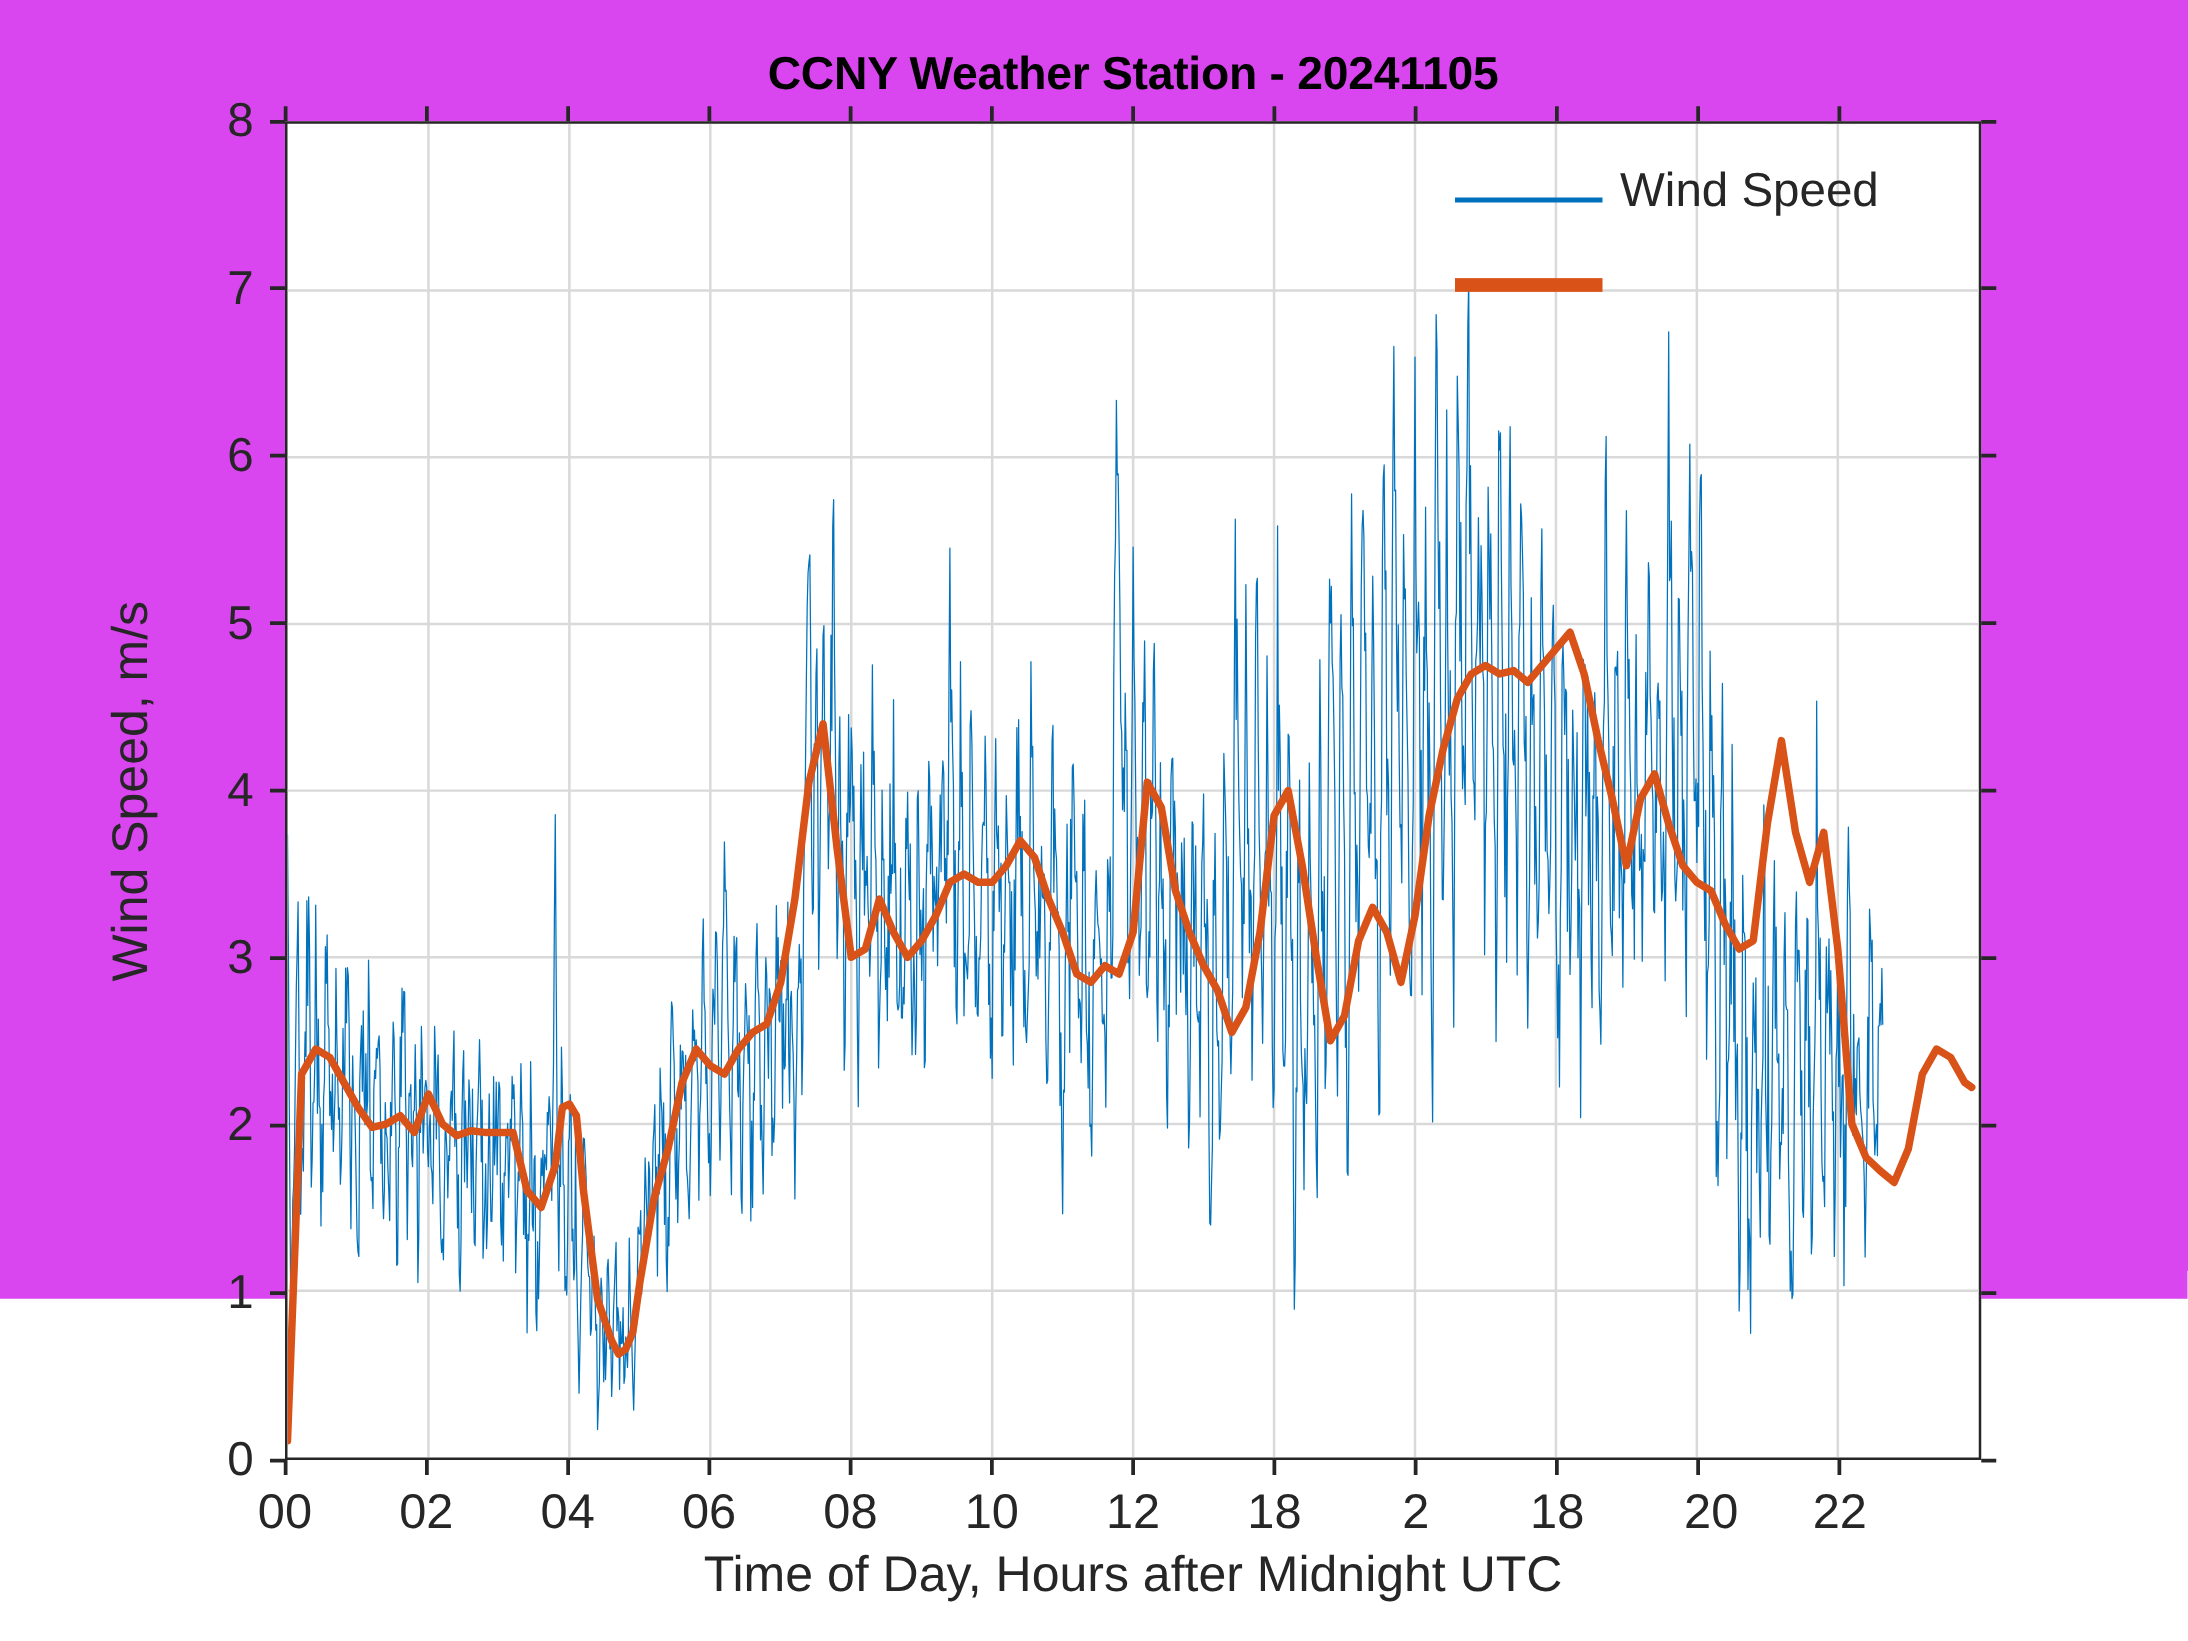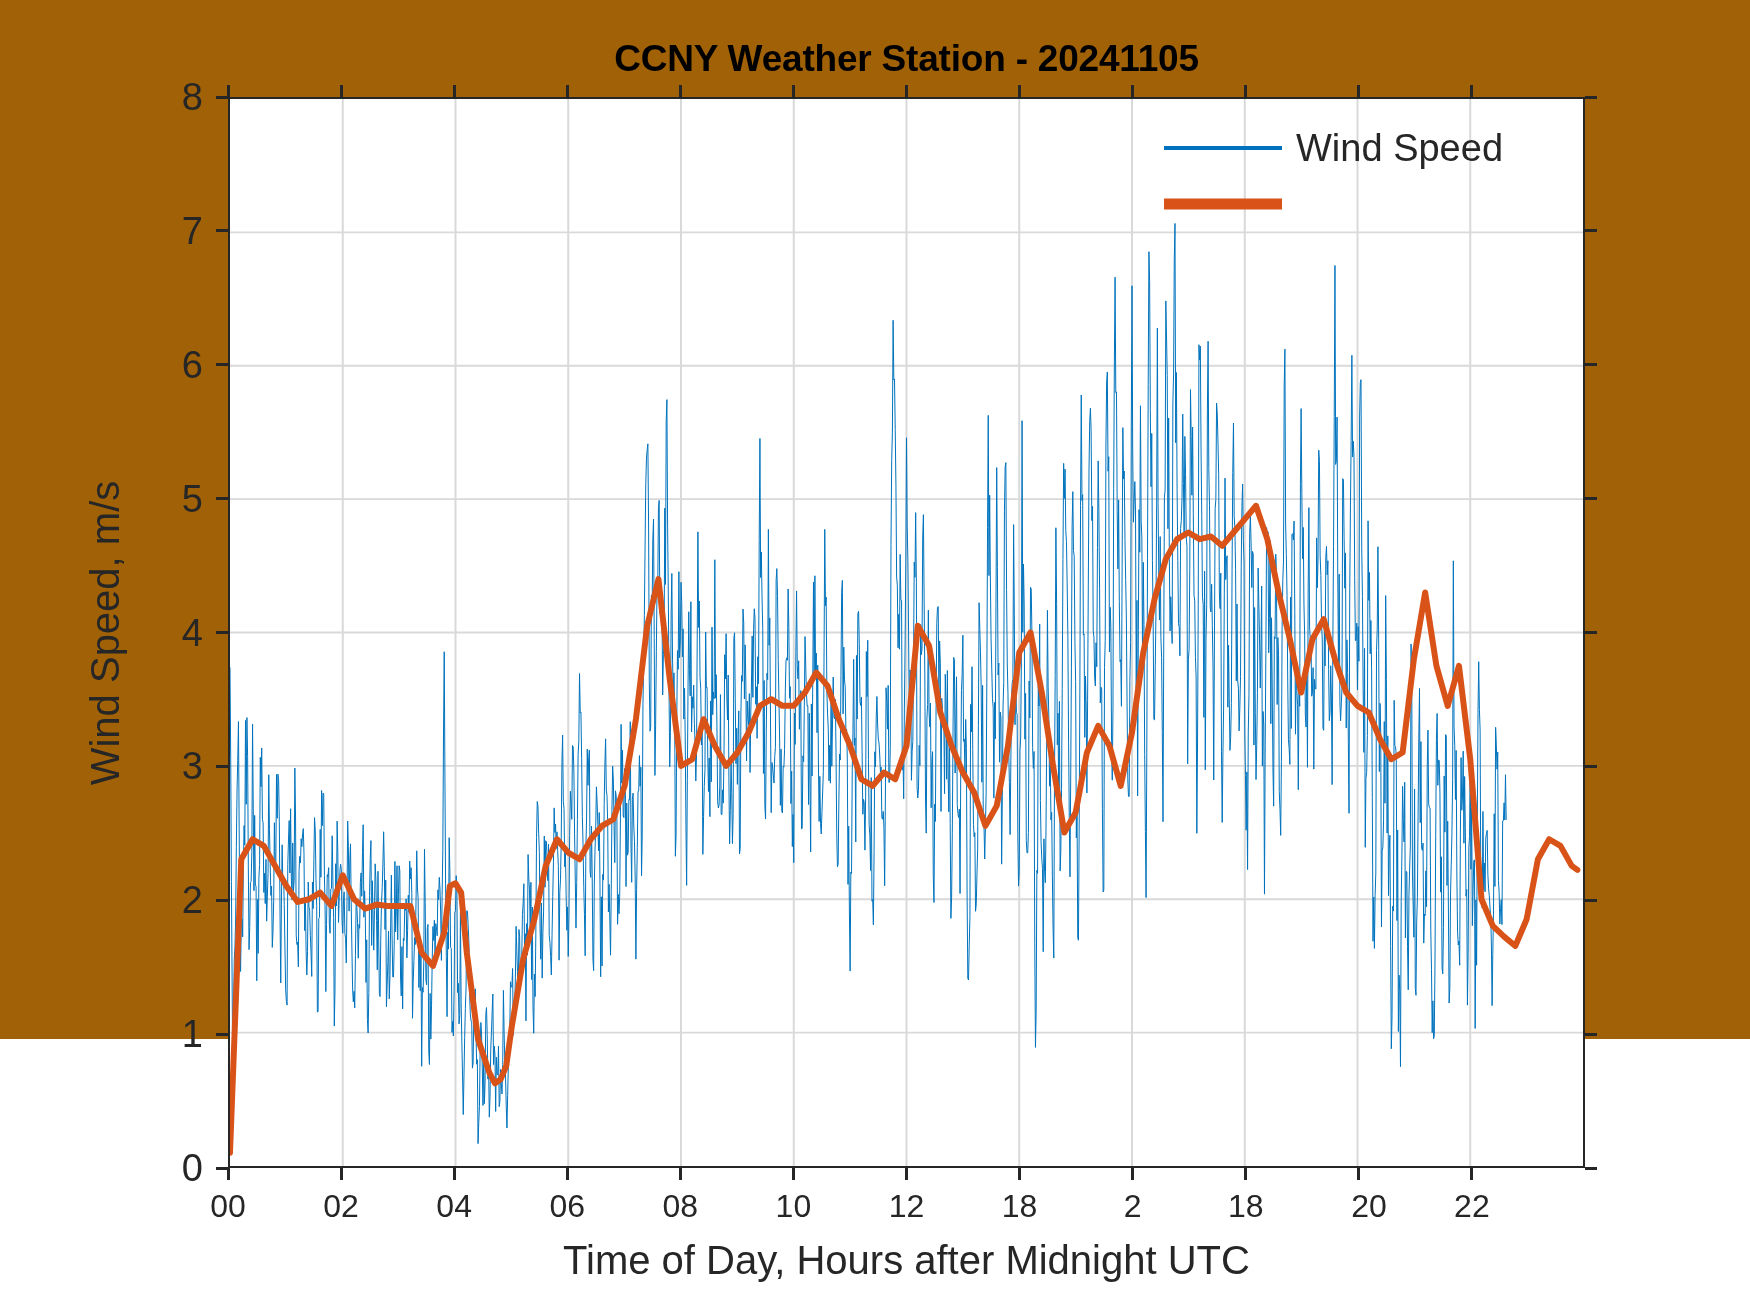--- a/index.html
+++ b/index.html
@@ -10,21 +10,21 @@
   body {
     width: 1750px;
     height: 1313px;
     font-family: "Liberation Sans", sans-serif;
     overflow: hidden;
   }
   #figure {
     position: relative;
     width: 1750px;
     height: 1039px;
-    background: #a16207;
+    background: #d946ef;
   }
   #chart-title {
     position: absolute;
     left: 228px;
     top: 38px;
     width: 1357px;
     text-align: center;
     font-size: 37px;
     font-weight: bold;
     color: #000000;
@@ -55,21 +55,21 @@
     width: 60px;
     text-align: right;
     font-size: 38px;
     color: #262626;
     line-height: 1;
   }
   .xtick-label {
     position: absolute;
     width: 100px;
     text-align: center;
-    font-size: 32px;
+    font-size: 39px;
     color: #262626;
     line-height: 1;
   }
   #ylabel {
     position: absolute;
     left: -250px;
     top: 50%;
     width: 620px;
     text-align: center;
     transform: translateY(-50%) rotate(-90deg);
@@ -96,22 +96,22 @@
     white-space: nowrap;
   }
   #legend {
     position: absolute;
     left: 1164px;
     top: 120px;
     width: 320px;
   }
   .legend-row {
     display: flex;
-    align-items: center;
     height: 56px;
+    margin-top: 12px;
   }
   .legend-swatch {
     width: 118px;
     height: 56px;
     position: relative;
     flex: 0 0 118px;
   }
   .legend-swatch i {
     position: absolute;
     left: 0;

